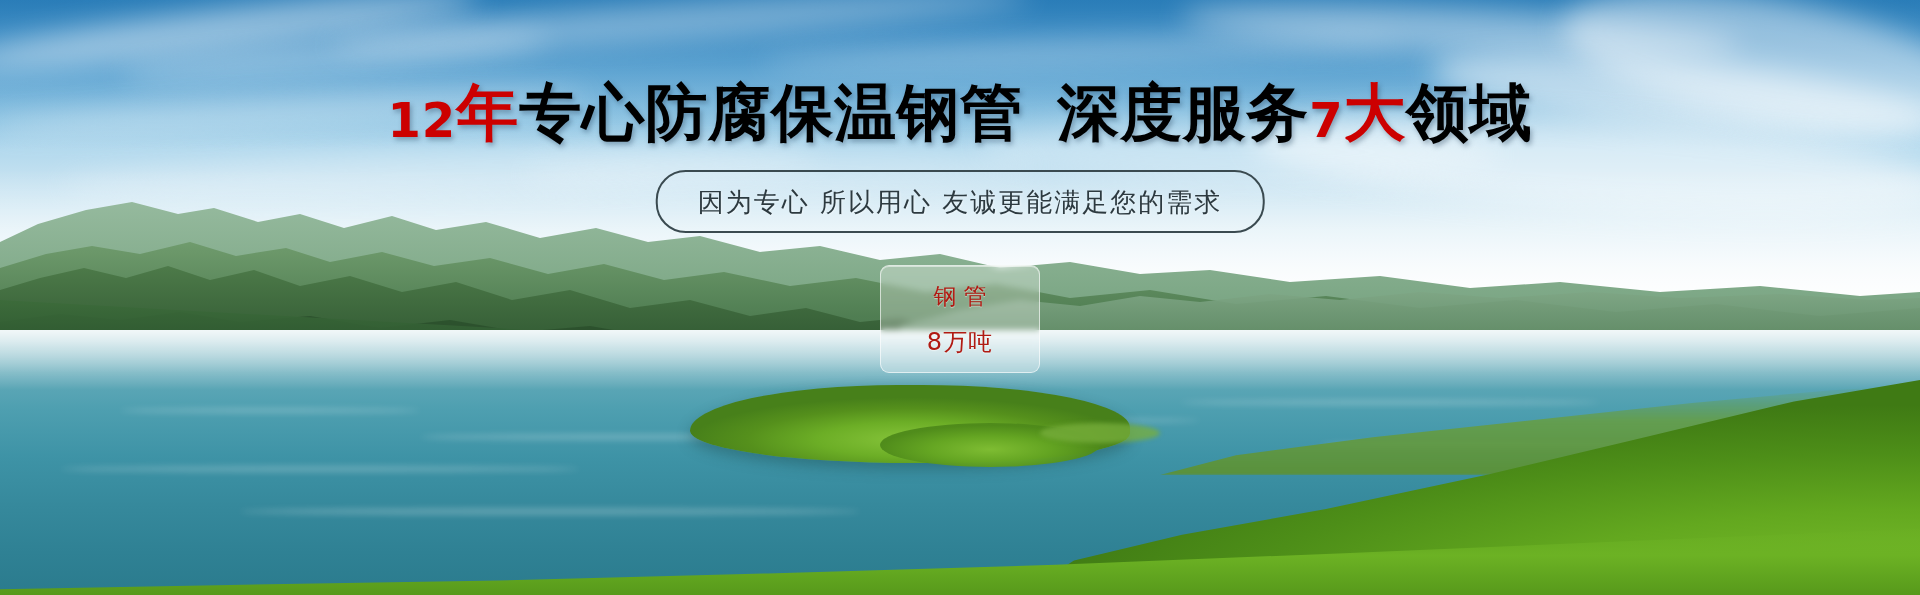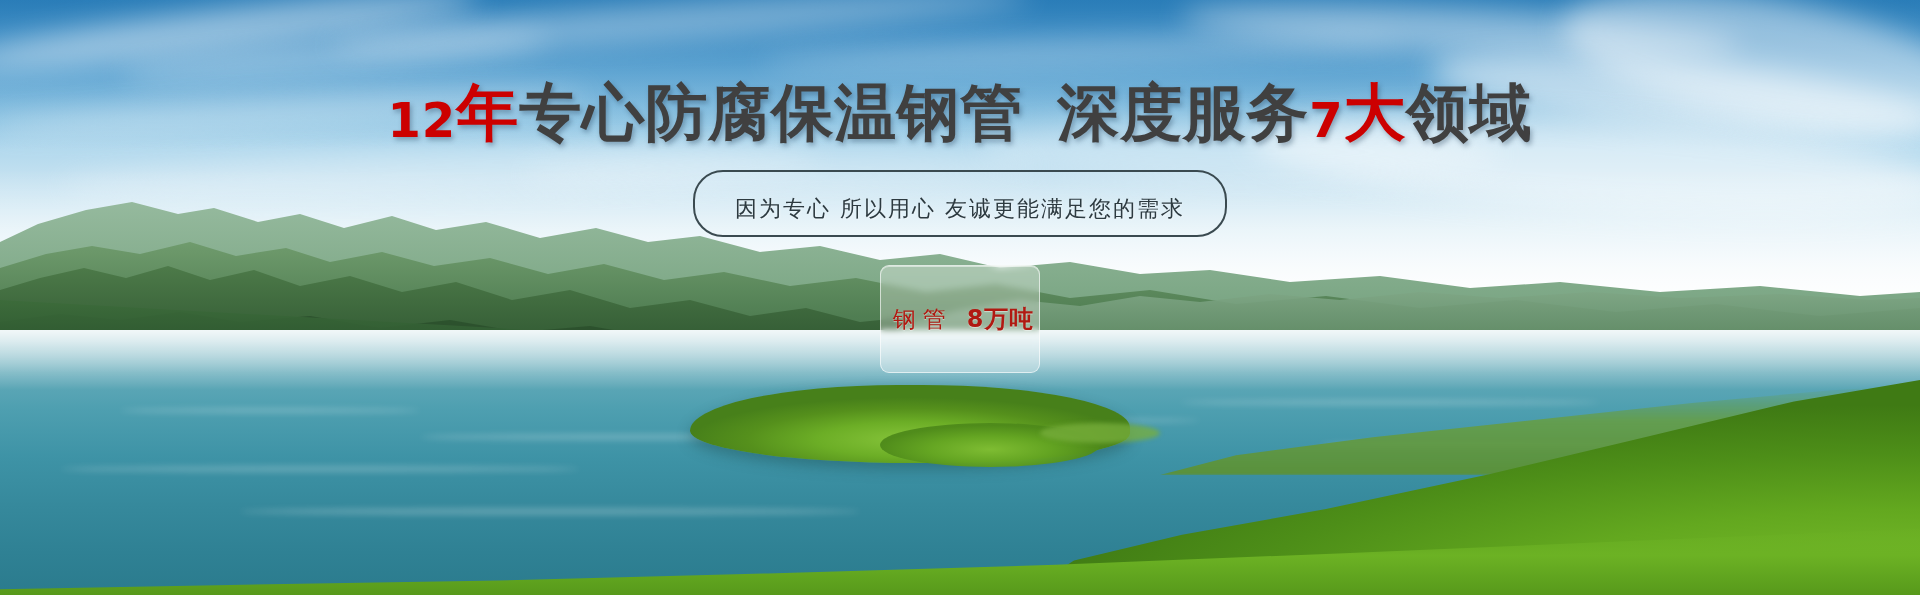--- a/index.html
+++ b/index.html
@@ -147,31 +147,31 @@
     font-family:"DejaVu Sans","Liberation Sans",sans-serif;
     text-shadow:2px 3px 5px rgba(30,55,80,.35);
   }
   .hl-red {
     color:#cc0000;
     font-size:48px;
     font-weight:bold;
     vertical-align:-3px;
   }
   .hl-red-cn { color:#cc0000; font-size:62px; }
-  .hl-dark { color:#404040; }
+  .hl-dark { color:#000000; }
   .hl-gap { display:inline-block; width:34px; }
 
   
   .pill {
     position:absolute; left:50%; top:170px;
     transform:translateX(-50%);
-    padding:22px 40px 11px;
+    padding:13px 40px 11px;
     border:2px solid #3a4a50;
     border-radius:30px;
-    font-size:22px;
+    font-size:26px;
     color:#2d3a40;
     letter-spacing:2px;
     white-space:nowrap;
     font-family:"DejaVu Sans","Liberation Sans",sans-serif;
     text-shadow:1px 1px 2px rgba(255,255,255,.45);
   }
 
   
   .cards {
     position:absolute; left:50%; top:265px;
@@ -179,40 +179,40 @@
     display:flex;
     gap:8px;
   }
   .card {
     width:160px; height:108px;
     background:rgba(255,255,255,.30);
     border:1px solid rgba(255,255,255,.62);
     border-radius:9px;
     backdrop-filter:blur(3px);
     display:flex;
+    flex-direction:column;
     align-items:center;
     justify-content:center;
     gap:14px;
     box-shadow:inset 0 1px 0 rgba(255,255,255,.5);
   }
   .card-label {
     font-size:23px;
     color:#b01a12;
     letter-spacing:7px;
     text-indent:7px;
     font-family:"DejaVu Sans","Liberation Sans",sans-serif;
     text-shadow:0 1px 1px rgba(255,255,255,.5);
   }
   .card-value {
     font-size:24px;
     color:#b01a12;
     letter-spacing:1px;
     font-family:"DejaVu Sans","Liberation Sans",sans-serif;
     text-shadow:0 1px 1px rgba(255,255,255,.5);
-    font-weight:bold;
   }
   .card-value sup { font-size:14px; vertical-align:super; }
 </style>
 </head>
 <body>
 
 <div class="banner">
 
   <div class="sky">
     <div class="sky-deep"></div>

